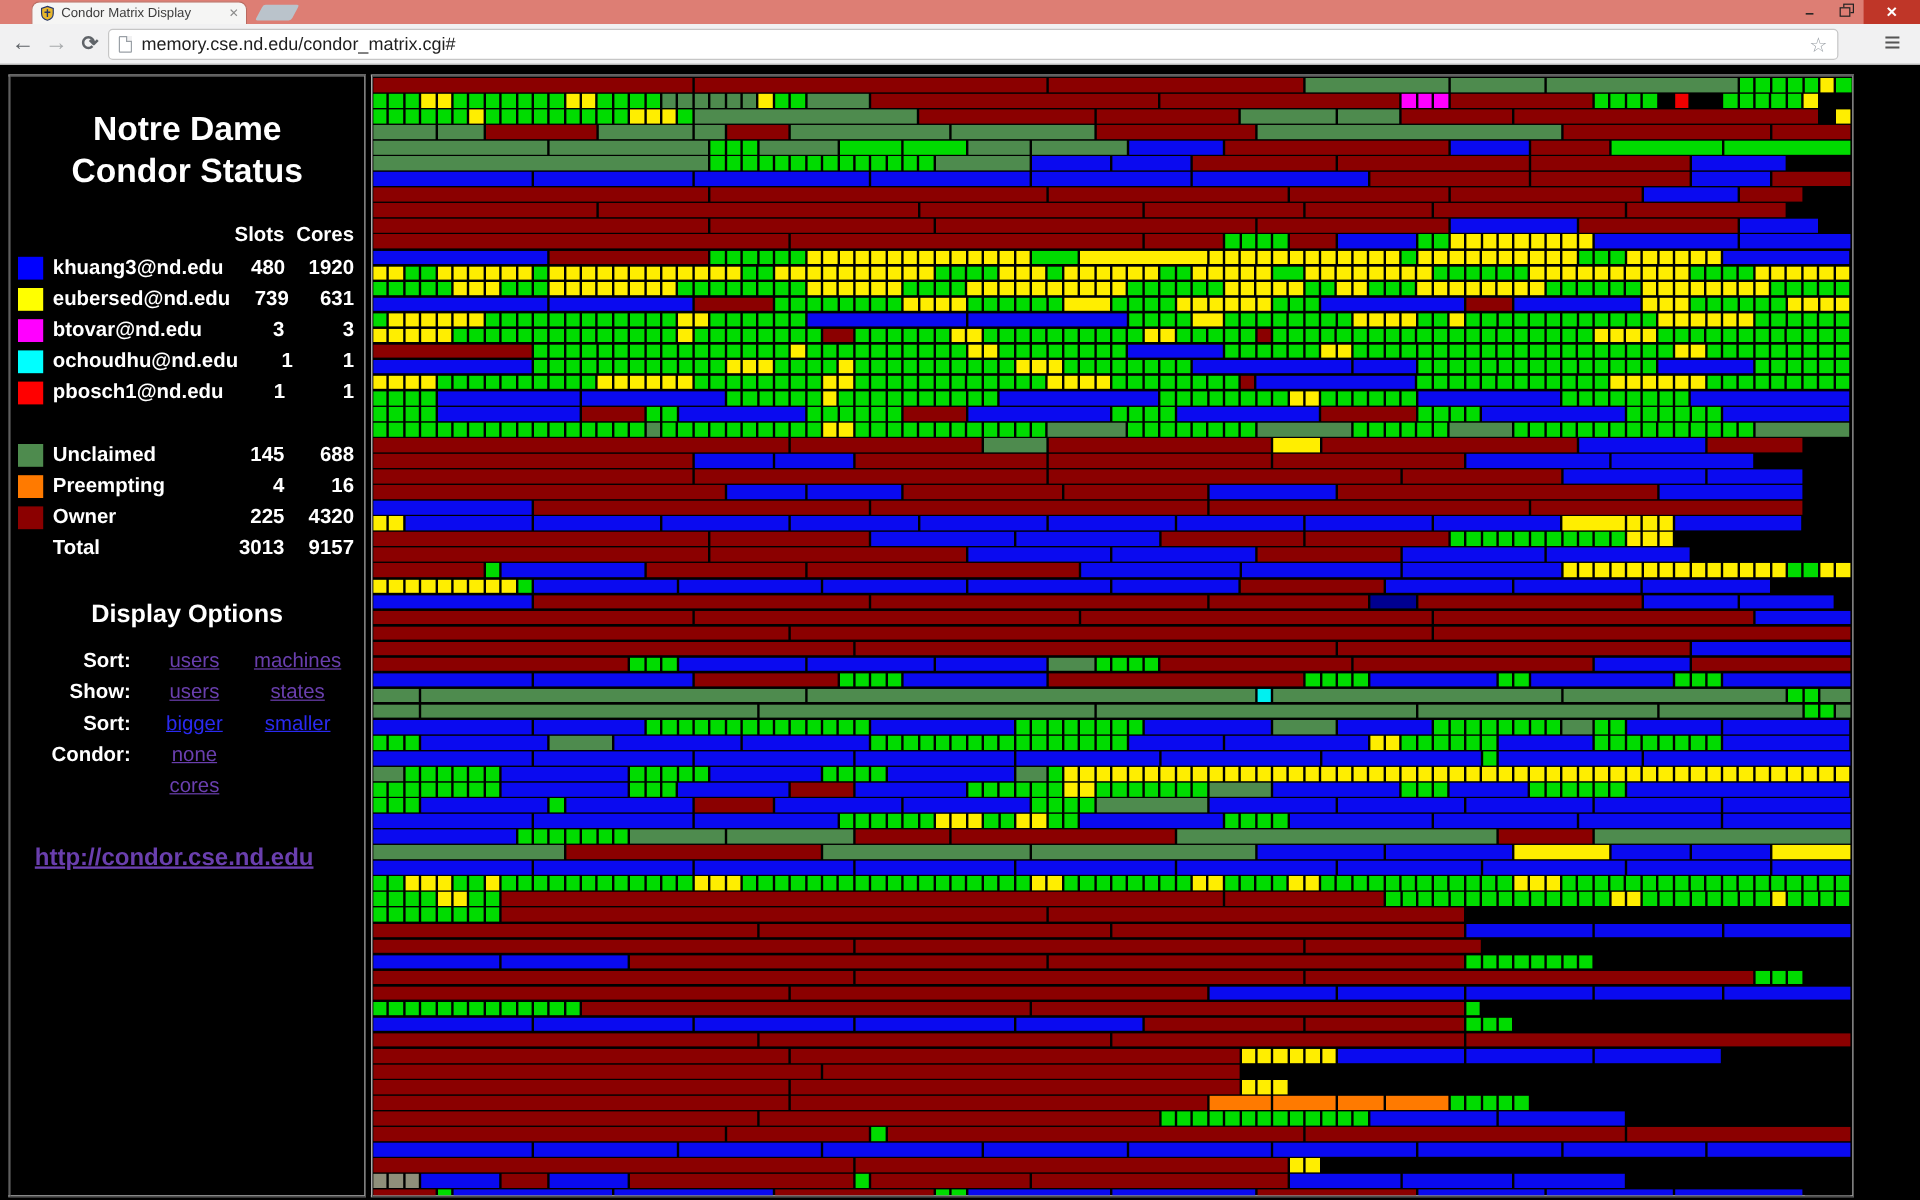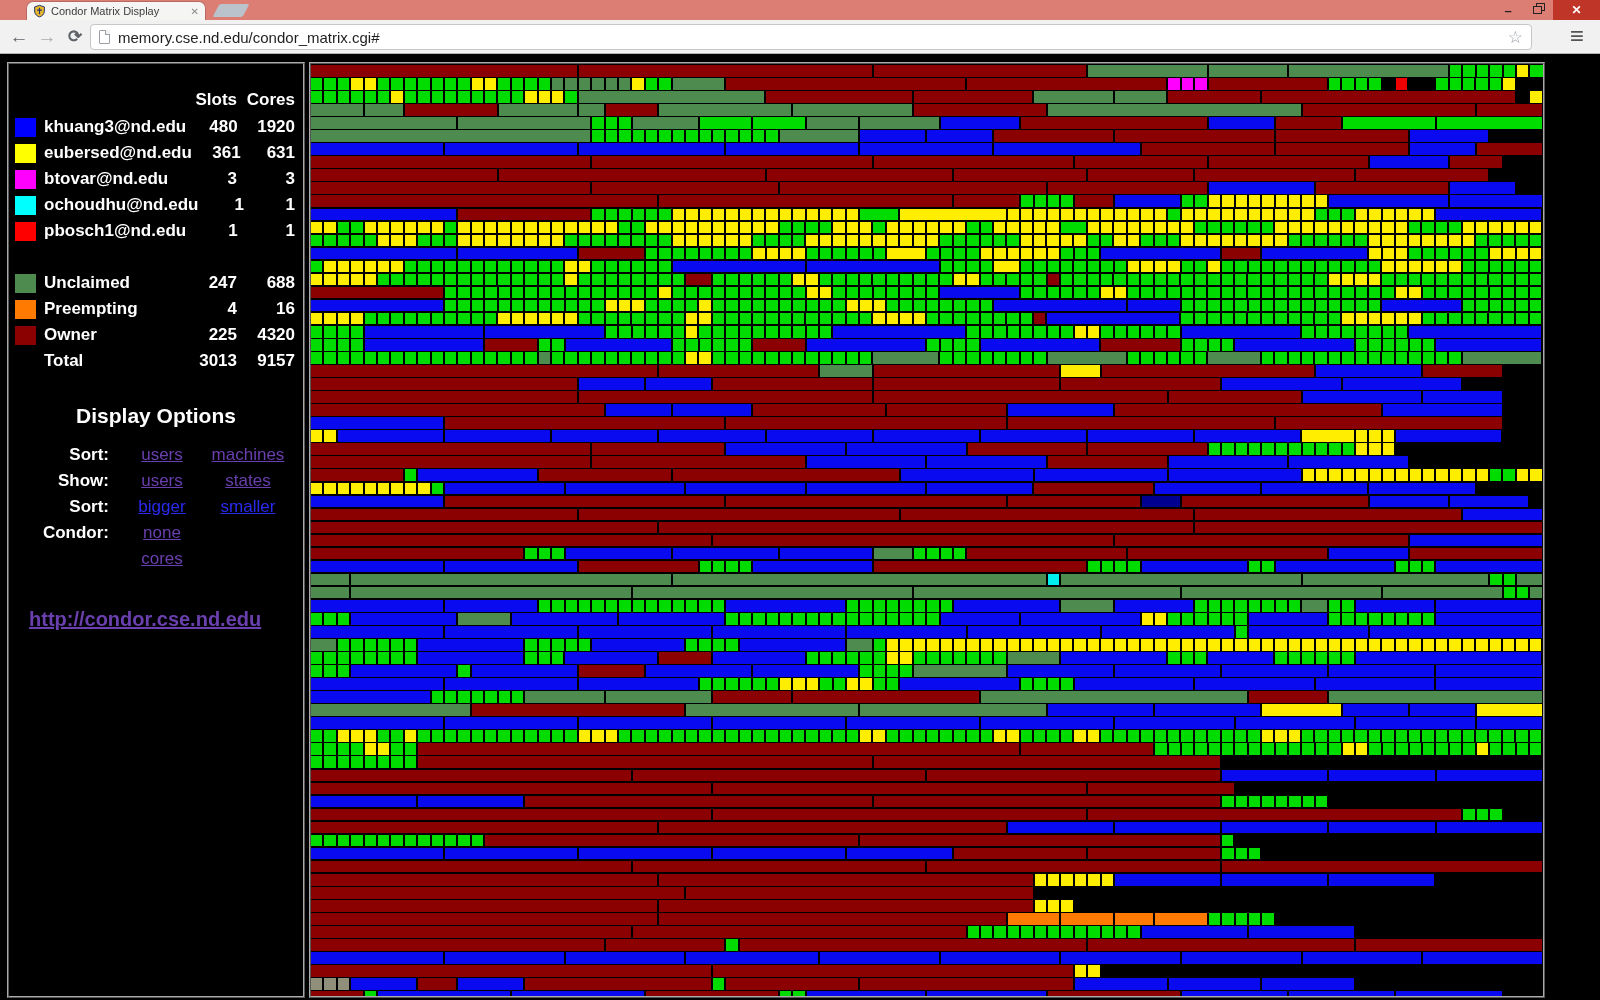--- a/index.html
+++ b/index.html
@@ -104,39 +104,43 @@
     <span class="doc-ico"></span>
     <span class="url-text">memory.cse.nd.edu/condor_matrix.cgi#</span>
     <span class="star-ico">☆</span>
   </div>
   <div class="menu-ico">≡</div>
 </div>
 
 <div class="content">
 
   <div class="sidebar panel">
+    <div class="sb-title">
+      <div>Notre Dame</div>
+      <div>Condor Status</div>
+    </div>
 
     <div class="legend">
       <div class="leg-head">
         <span class="h-slots">Slots</span>
         <span class="h-cores">Cores</span>
       </div>
       <div id="user-rows">
   <div class="leg-row">
     <span class="swatch" style="background: rgb(0, 0, 255);"></span>
     <span class="leg-name">khuang3@nd.edu</span>
     <span class="leg-slots">480</span>
     <span class="leg-cores">1920</span>
   </div>
 
 
   <div class="leg-row">
     <span class="swatch" style="background: rgb(255, 255, 0);"></span>
     <span class="leg-name">eubersed@nd.edu</span>
-    <span class="leg-slots">361</span>
+    <span class="leg-slots">739</span>
     <span class="leg-cores">631</span>
   </div>
 
   <div class="leg-row">
     <span class="swatch" style="background: rgb(255, 0, 255);"></span>
     <span class="leg-name">btovar@nd.edu</span>
     <span class="leg-slots">3</span>
     <span class="leg-cores">3</span>
   </div>
 
@@ -152,21 +156,21 @@
     <span class="leg-name">pbosch1@nd.edu</span>
     <span class="leg-slots">1</span>
     <span class="leg-cores">1</span>
   </div>
 </div>
       <div class="leg-gap"></div>
       <div id="state-rows">
   <div class="leg-row">
     <span class="swatch dots" style="background: rgb(78, 139, 78);"></span>
     <span class="leg-name">Unclaimed</span>
-    <span class="leg-slots">247</span>
+    <span class="leg-slots">145</span>
     <span class="leg-cores">688</span>
   </div>
 
 
   <div class="leg-row">
     <span class="swatch" style="background: rgb(255, 122, 0);"></span>
     <span class="leg-name">Preempting</span>
     <span class="leg-slots">4</span>
     <span class="leg-cores">16</span>
   </div>

